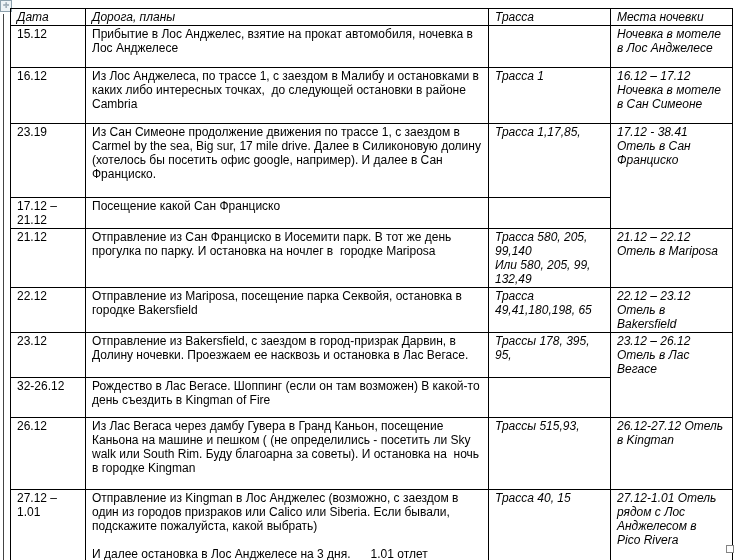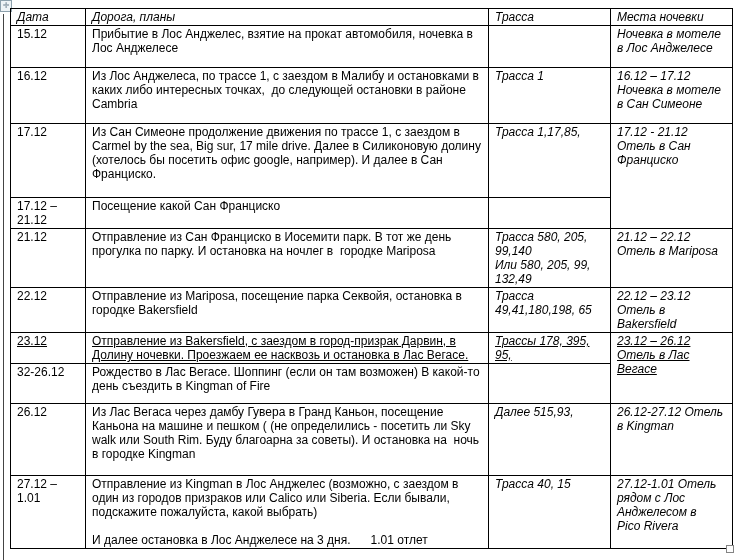--- a/index.html
+++ b/index.html
@@ -119,27 +119,27 @@
       <td class="c-date">16.12</td>
       <td class="c-plans">Из Лос Анджелеса, по трассе 1, с заездом в Малибу и остановками в
 каких либо интересных точках,  до следующей остановки в районе
 Cambria</td>
       <td class="c-route">Трасса 1</td>
       <td class="c-lodging">16.12 – 17.12
 Ночевка в мотеле
 в Сан Симеоне</td>
     </tr>
     <tr style="height:74px;">
-      <td class="c-date">17.12</td>
+      <td class="c-date">23.19</td>
       <td class="c-plans">Из Сан Симеоне продолжение движения по трассе 1, с заездом в
 Carmel by the sea, Big sur, 17 mile drive. Далее в Силиконовую долину
 (хотелось бы посетить офис google, например). И далее в Сан
 Франциско.</td>
       <td class="c-route">Трасса 1,17,85,</td>
-      <td class="c-lodging" rowspan="2">17.12 - 21.12
+      <td class="c-lodging" rowspan="2">17.12 - 38.41
 Отель в Сан
 Франциско</td>
     </tr>
     <tr style="height:27px;">
       <td class="c-date">17.12 –
 21.12</td>
       <td class="c-plans">Посещение какой Сан Франциско</td>
       <td class="c-route"></td>
     </tr>
     <tr style="height:56px;">
@@ -156,21 +156,21 @@
     <tr style="height:42px;">
       <td class="c-date">22.12</td>
       <td class="c-plans">Отправление из Mariposa, посещение парка Секвойя, остановка в
 городке Bakersfield</td>
       <td class="c-route">Трасса
 49,41,180,198, 65</td>
       <td class="c-lodging">22.12 – 23.12
 Отель в
 Bakersfield</td>
     </tr>
-    <tr style="height:31px;text-decoration:underline;">
+    <tr style="height:45px;">
       <td class="c-date">23.12</td>
       <td class="c-plans">Отправление из Bakersfield, с заездом в город-призрак Дарвин, в
 Долину ночевки. Проезжаем ее насквозь и остановка в Лас Вегасе.</td>
       <td class="c-route">Трассы 178, 395,
 95,</td>
       <td class="c-lodging" rowspan="2">23.12 – 26.12
 Отель в Лас
 Вегасе</td>
     </tr>
     <tr style="height:40px;">
@@ -178,21 +178,21 @@
       <td class="c-plans">Рождество в Лас Вегасе. Шоппинг (если он там возможен) В какой-то
 день съездить в Kingman of Fire</td>
       <td class="c-route"></td>
     </tr>
     <tr style="height:72px;padding-left:39px;">
       <td class="c-date">26.12</td>
       <td class="c-plans">Из Лас Вегаса через дамбу Гувера в Гранд Каньон, посещение
 Каньона на машине и пешком ( (не определились - посетить ли Sky
 walk или South Rim. Буду благоарна за советы). И остановка на  ночь
 в городке Kingman</td>
-      <td class="c-route">Далее 515,93,</td>
+      <td class="c-route">Трассы 515,93,</td>
       <td class="c-lodging">26.12-27.12 Отель
 в Kingman</td>
     </tr>
     <tr style="height:71px;">
       <td class="c-date">27.12 –
 1.01</td>
       <td class="c-plans">Отправление из Kingman в Лос Анджелес (возможно, с заездом в
 один из городов призраков или Calico или Siberia. Если бывали,
 подскажите пожалуйста, какой выбрать)
 

